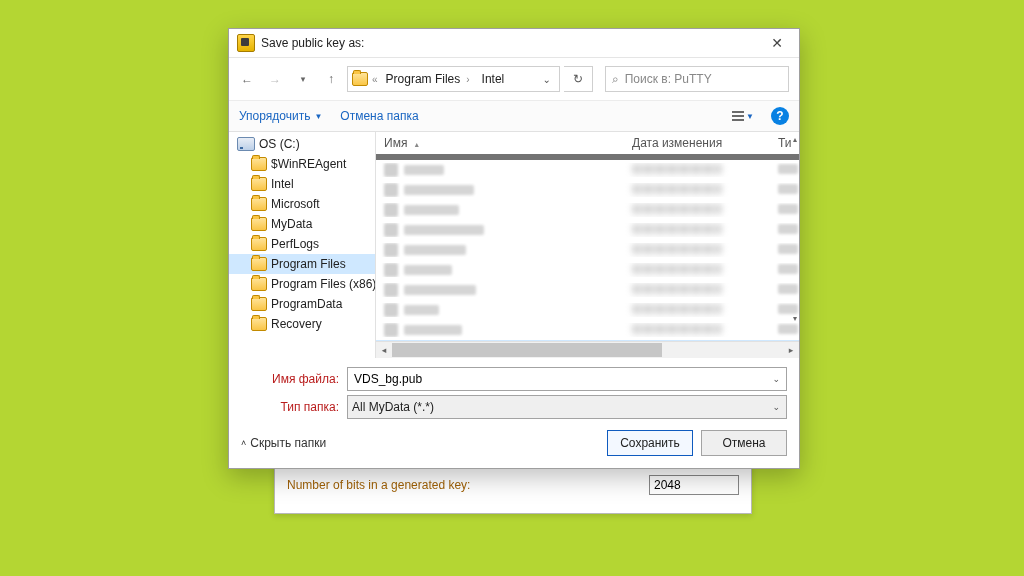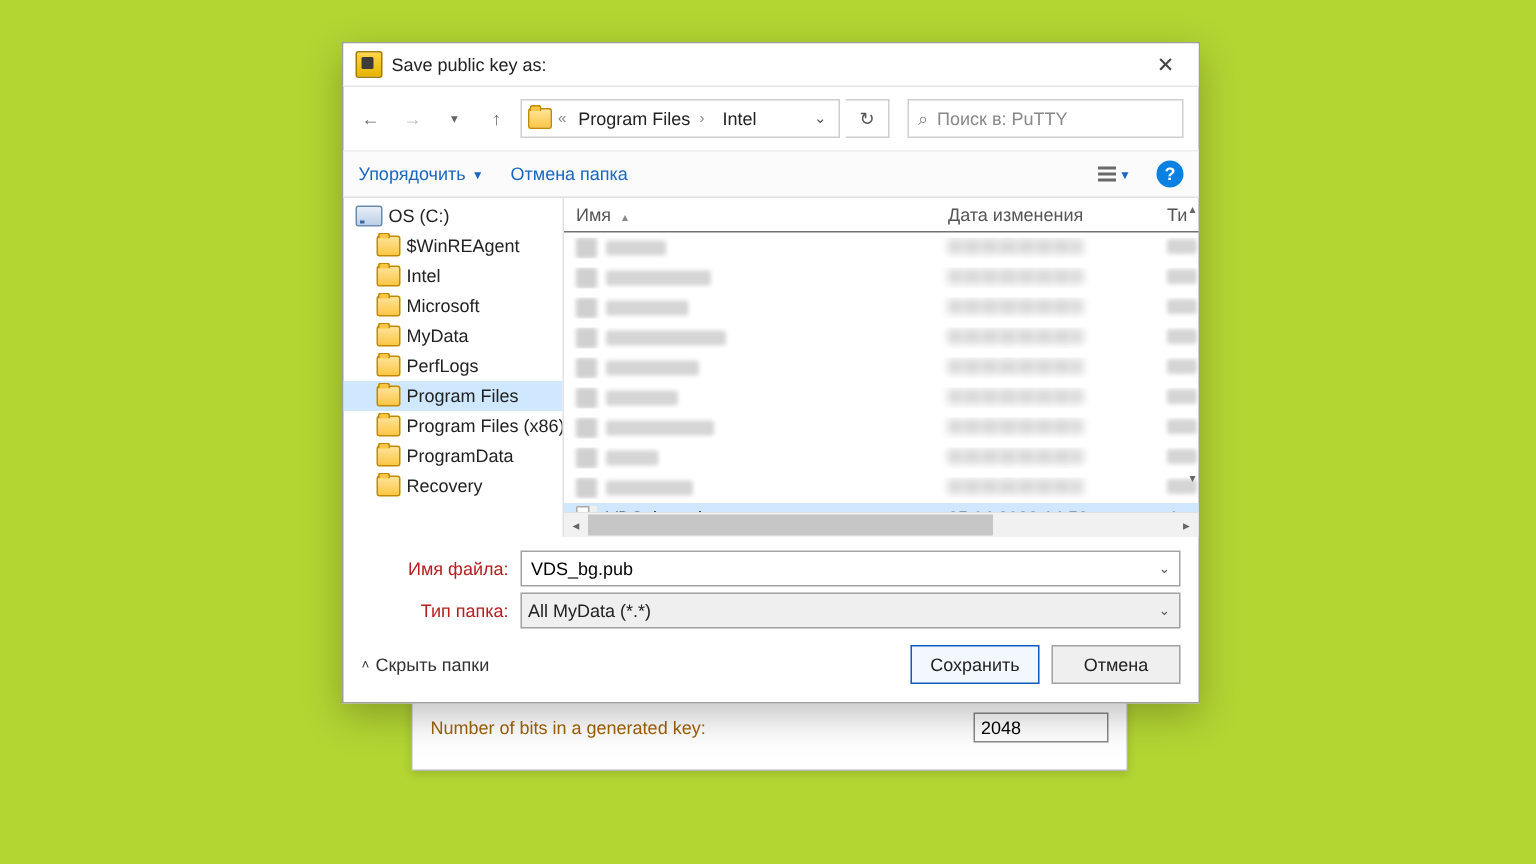--- a/index.html
+++ b/index.html
@@ -282,21 +282,21 @@
   .listwrap{
     flex:1;
     display:flex;
     flex-direction:column;
     min-width:0;
   }
   .list-header{
     height: 22px;
     display:flex;
     align-items:center;
-    border-bottom:1px solid #737373;
+    border-bottom:6px solid #737373;
     color:#555;
     position:relative;
     padding-right:16px;
   }
   .col { padding:0 8px; }
   .col-name{ flex:0 0 232px; }
   .col-date{ flex:0 0 130px; }
   .col-type{ flex:1; }
   .list-header .sort-ind{
     font-size:8px;color:#888;margin-left:4px;

